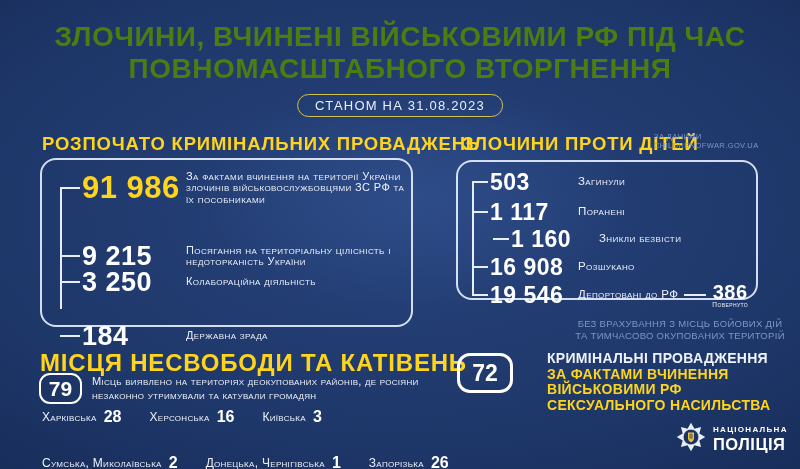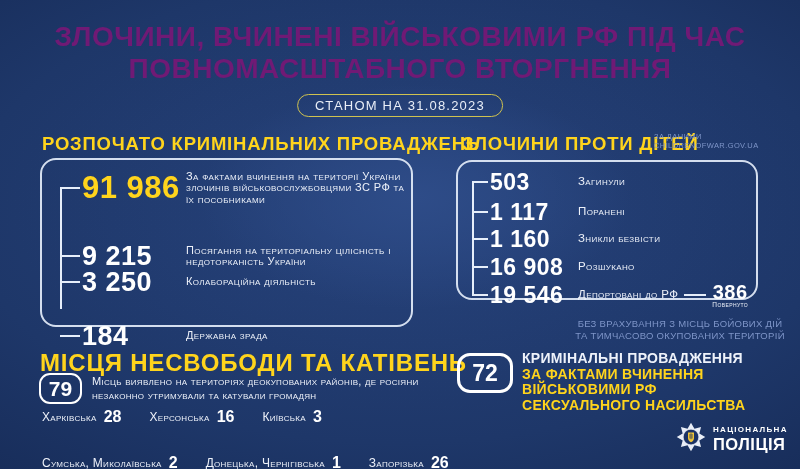--- a/index.html
+++ b/index.html
@@ -9,21 +9,21 @@
     font-family:"Liberation Sans", sans-serif;
     background:
       radial-gradient(ellipse 90% 80% at 52% 42%, #2e4c88 0%, #24407607 30%, rgba(0,0,0,0) 60%),
       radial-gradient(ellipse 120% 110% at 50% 45%, #27437c 0%, #1e3769 45%, #152954 75%, #0e1f44 100%);
     color:#f2f5fb;
   }
   .abs { position:absolute; }
 
   .title {
     top:21px; left:0; width:100%;
-    text-align:center; color:#701a75; font-weight:bold;
+    text-align:center; color:#4d7c0f; font-weight:bold;
     font-size:28px; line-height:32px; letter-spacing:.5px;
   }
   .date-badge {
     top:94px; left:50%; transform:translateX(-50%);
     border:1.5px solid #cfc250; border-radius:14px;
     padding:3px 17px; color:#e9eef7; font-size:13px; letter-spacing:1.2px;
     white-space:nowrap;
   }
 
   .sec-h { color:#ffd41c; font-weight:bold; font-size:18.5px; letter-spacing:.8px; white-space:nowrap; }
@@ -58,21 +58,21 @@
   #box-right .slabel { font-size:11.5px; width:auto; }
 
   #box-left .r1 { top:10px;  height:36px; }
   #box-left .r2 { top:54px;  height:28px; }
   #box-left .r3 { top:78px;  height:36px; }
   #box-left .r4 { top:108px; height:28px; }
   #box-left .r5 { top:134px; height:28px;margin-top:28px; }
 
   #box-right .r1 { top:8px;   height:24px; }
   #box-right .r2 { top:38px;  height:24px; }
-  #box-right .r3 { top:65px;  height:24px; }
+  #box-right .r3 { top:65px;  height:24px;padding-left:21px; }
   #box-right .r4 { top:93px;  height:24px; }
   #box-right .r5 { top:121px; height:24px; }
 
   .dash { width:22px; height:2px; background:#e6eefa; margin:0 6px; flex:none; }
   .ret { text-align:center; line-height:1; }
   .ret .num2 { font-size:20px; font-weight:bold; color:#fff; letter-spacing:.5px; }
   .ret .cap  { font-size:6.5px; color:#eef2fa; font-variant:small-caps; letter-spacing:.4px; }
 
   .footnote {
     left:552px; top:318px; width:256px; text-align:center;
@@ -92,21 +92,21 @@
   }
   #regions {
     left:42px; top:408px; width:424px;
     display:flex; flex-wrap:wrap; column-gap:24px; row-gap:8px; align-items:center;gap:28px;
   }
   .region { display:flex; align-items:center; gap:7px; }
   .rname { font-size:12px; color:#eef2fa; font-variant:small-caps; letter-spacing:.3px; white-space:nowrap; }
   .rval  { font-size:16px; font-weight:bold; color:#fff; }
 
   #badge-72 { left:457px; top:353px; width:56px; height:40px; font-size:23px; border-width:3px; border-radius:13px; }
-  #sv-text { left:522px; top:351px; font-weight:bold; font-size:14px; line-height:15.5px; letter-spacing:.3px; }
+  #sv-text { left:547px; top:351px; font-weight:bold; font-size:14px; line-height:15.5px; letter-spacing:.3px; }
   #sv-text .w { color:#eef2fa; display:block; }
   #sv-text .y { color:#ffd41c; display:block; }
 
   #logo { left:676px; top:422px; display:flex; align-items:center; gap:7px; }
   #logo .ltext { line-height:1; }
   #logo .l1 { display:block; font-size:8px;  font-weight:bold; letter-spacing:1.3px; color:#fff; margin-bottom:2px; }
   #logo .l2 { display:block; font-size:16.5px; font-weight:bold; letter-spacing:.5px; color:#fff; }
 </style>
 </head>
 <body>

